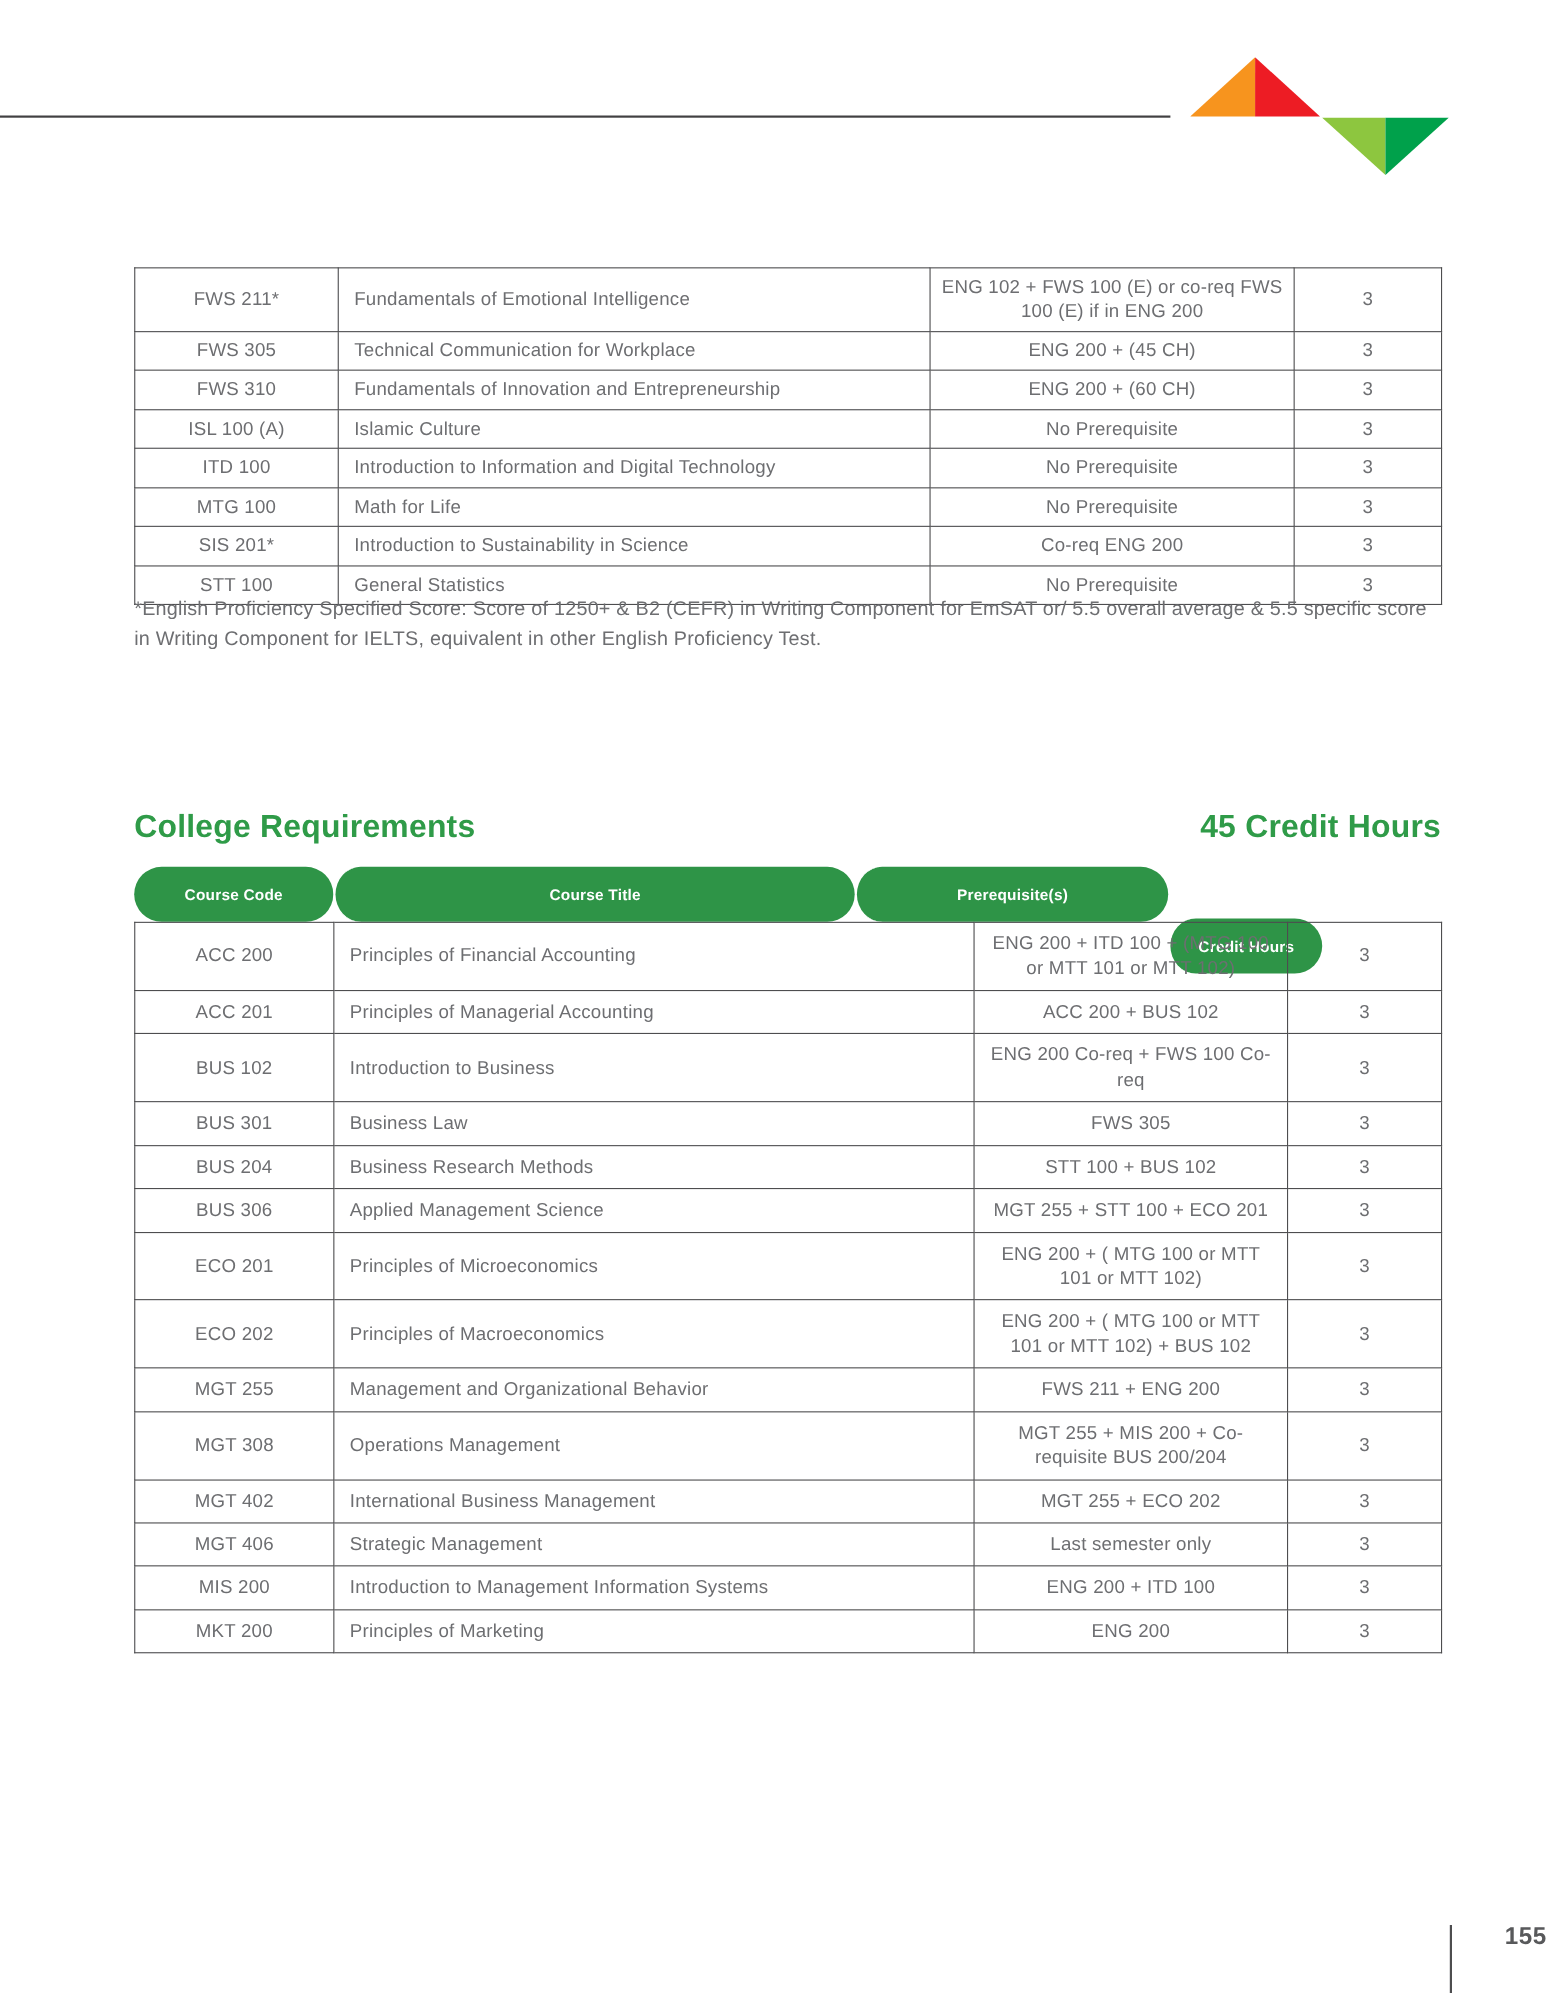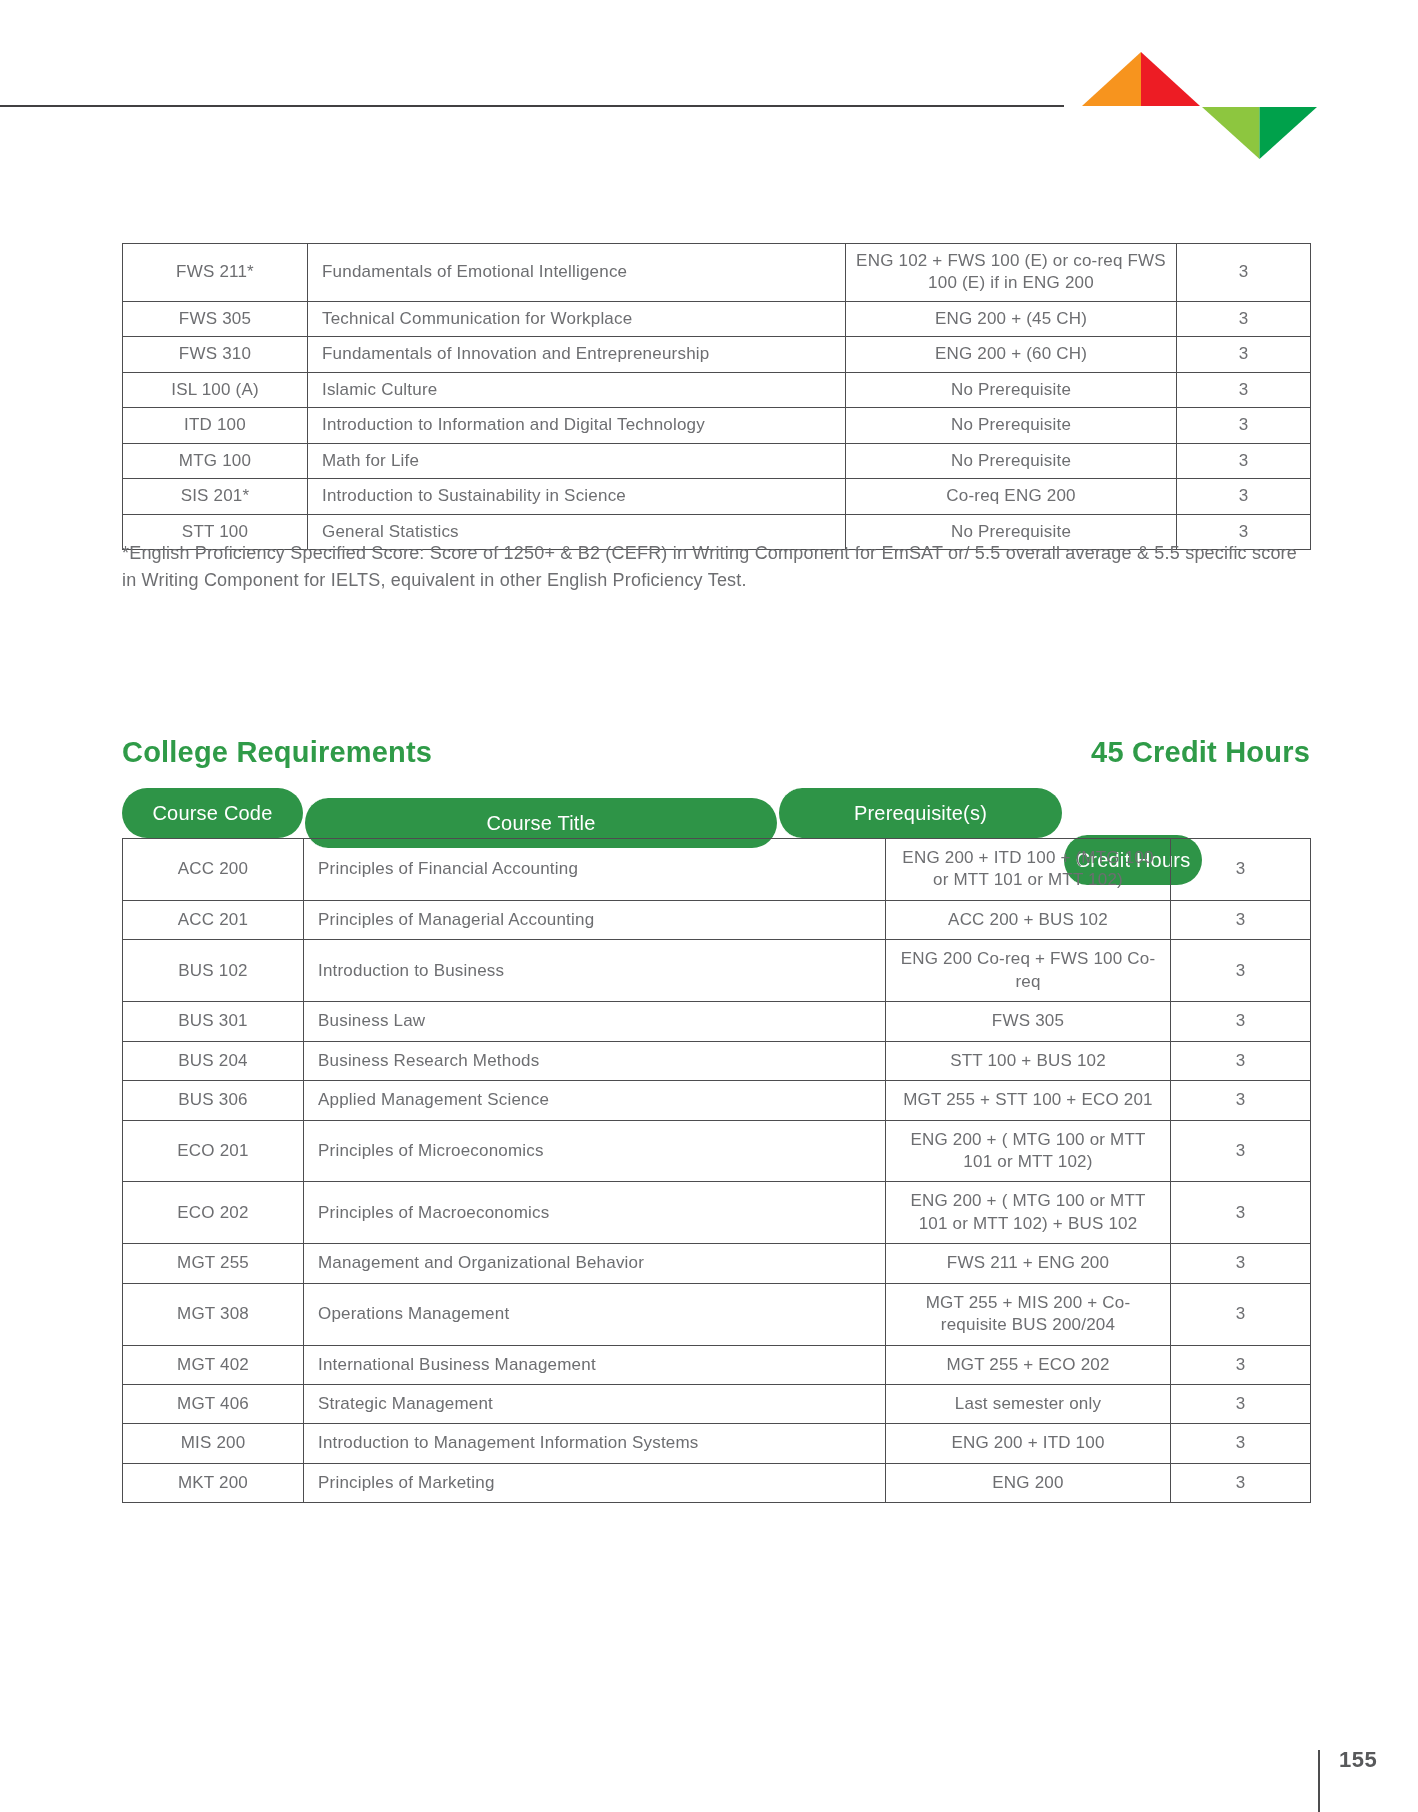--- a/index.html
+++ b/index.html
@@ -60,49 +60,49 @@
     font-size: 29px; font-weight: 700; color: #2f9b48; letter-spacing: 0.2px;
   }
 
   
   .green-header {
     position: absolute; left: 122px; top: 788px; width: 1188px; height: 50px;
     display: flex;
   }
   .green-header .hcell {
     background: #2e9447; color: #ffffff;
-    font-weight: 400; font-size: 20px; letter-spacing: 0.2px;
+    font-weight: 700; font-size: 14px; letter-spacing: 0.2px;
     display: flex; align-items: center; justify-content: center;
     height: 100%;
     border-radius: 25px;
   }
   .green-header .hcell + .hcell { border-left: 2px solid #ffffff; }
   .hc-code   { width: 181px; }
-  .hc-title  { width: 474px; margin-top: 10px; }
+  .hc-title  { width: 474px; }
   .hc-prereq { width: 285px; }
   .hc-credit { width: 140px; margin-top: 47px; }
 
   
   .top-table col.c-code   { width: 185px; }
   .top-table col.c-title  { width: 538px; }
   .top-table col.c-prereq { width: 331px; }
   .top-table col.c-credit { width: 134px; }
   
   .college-table col.c-code   { width: 181px; }
   .college-table col.c-title  { width: 582px; }
   .college-table col.c-prereq { width: 285px; }
   .college-table col.c-credit { width: 140px; }
 
   
   .footer-rule {
     position: absolute; left: 1318px; top: 1750px;
     width: 1.5px; height: 62px; background: #4d4d4f;
   }
   .page-number {
-    position: absolute; left: 1339px; top: 1747px;
+    position: absolute; left: 1368px; top: 1747px;
     font-size: 22px; font-weight: 600; color: #58595b; letter-spacing: 0.5px;
   }
 </style>
 </head>
 <body>
 
 <div class="page">
 
   <div class="header-rule"></div>
   <svg class="logo" viewBox="0 0 236 107" aria-hidden="true">

